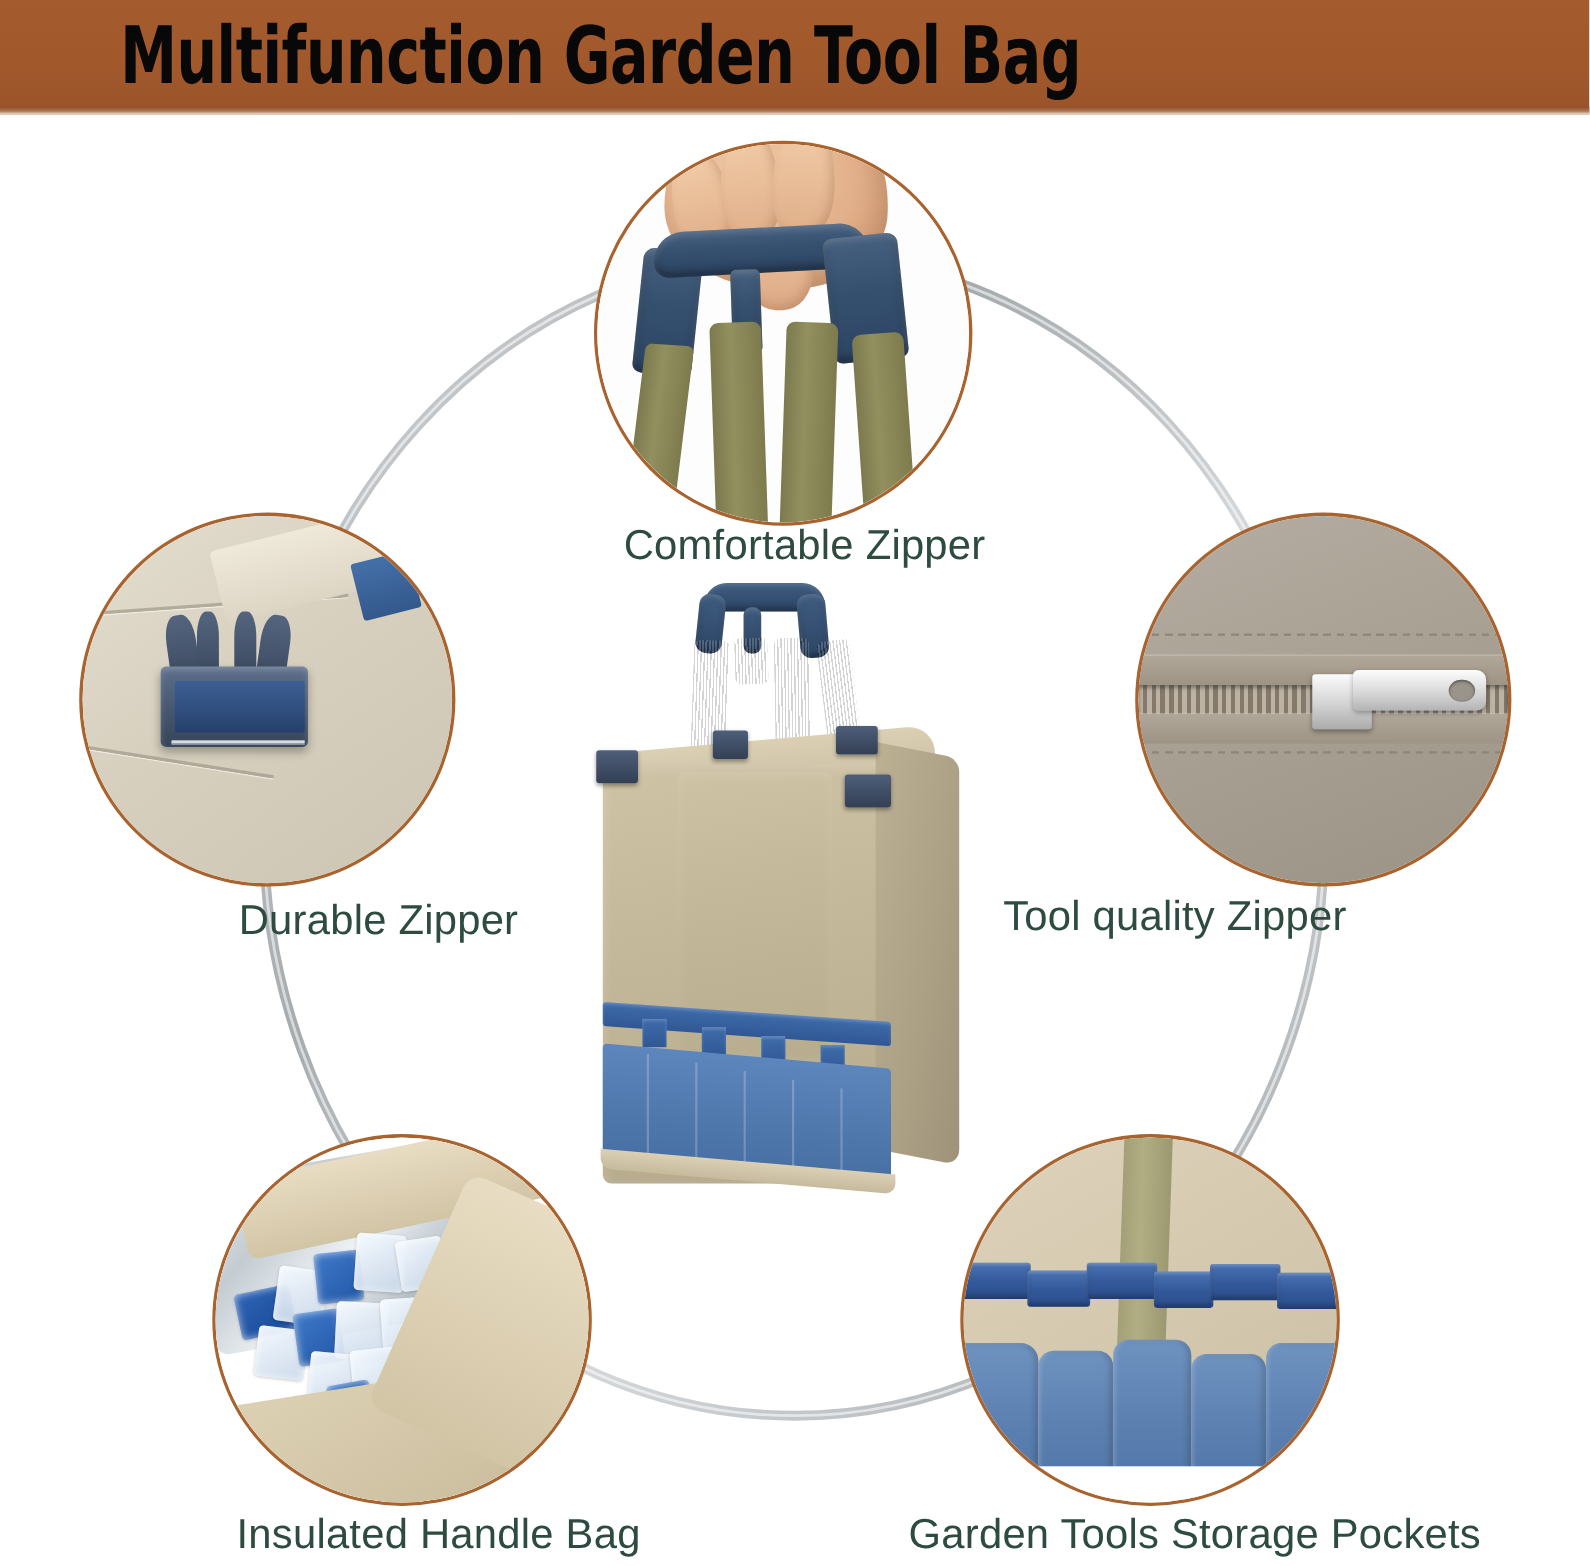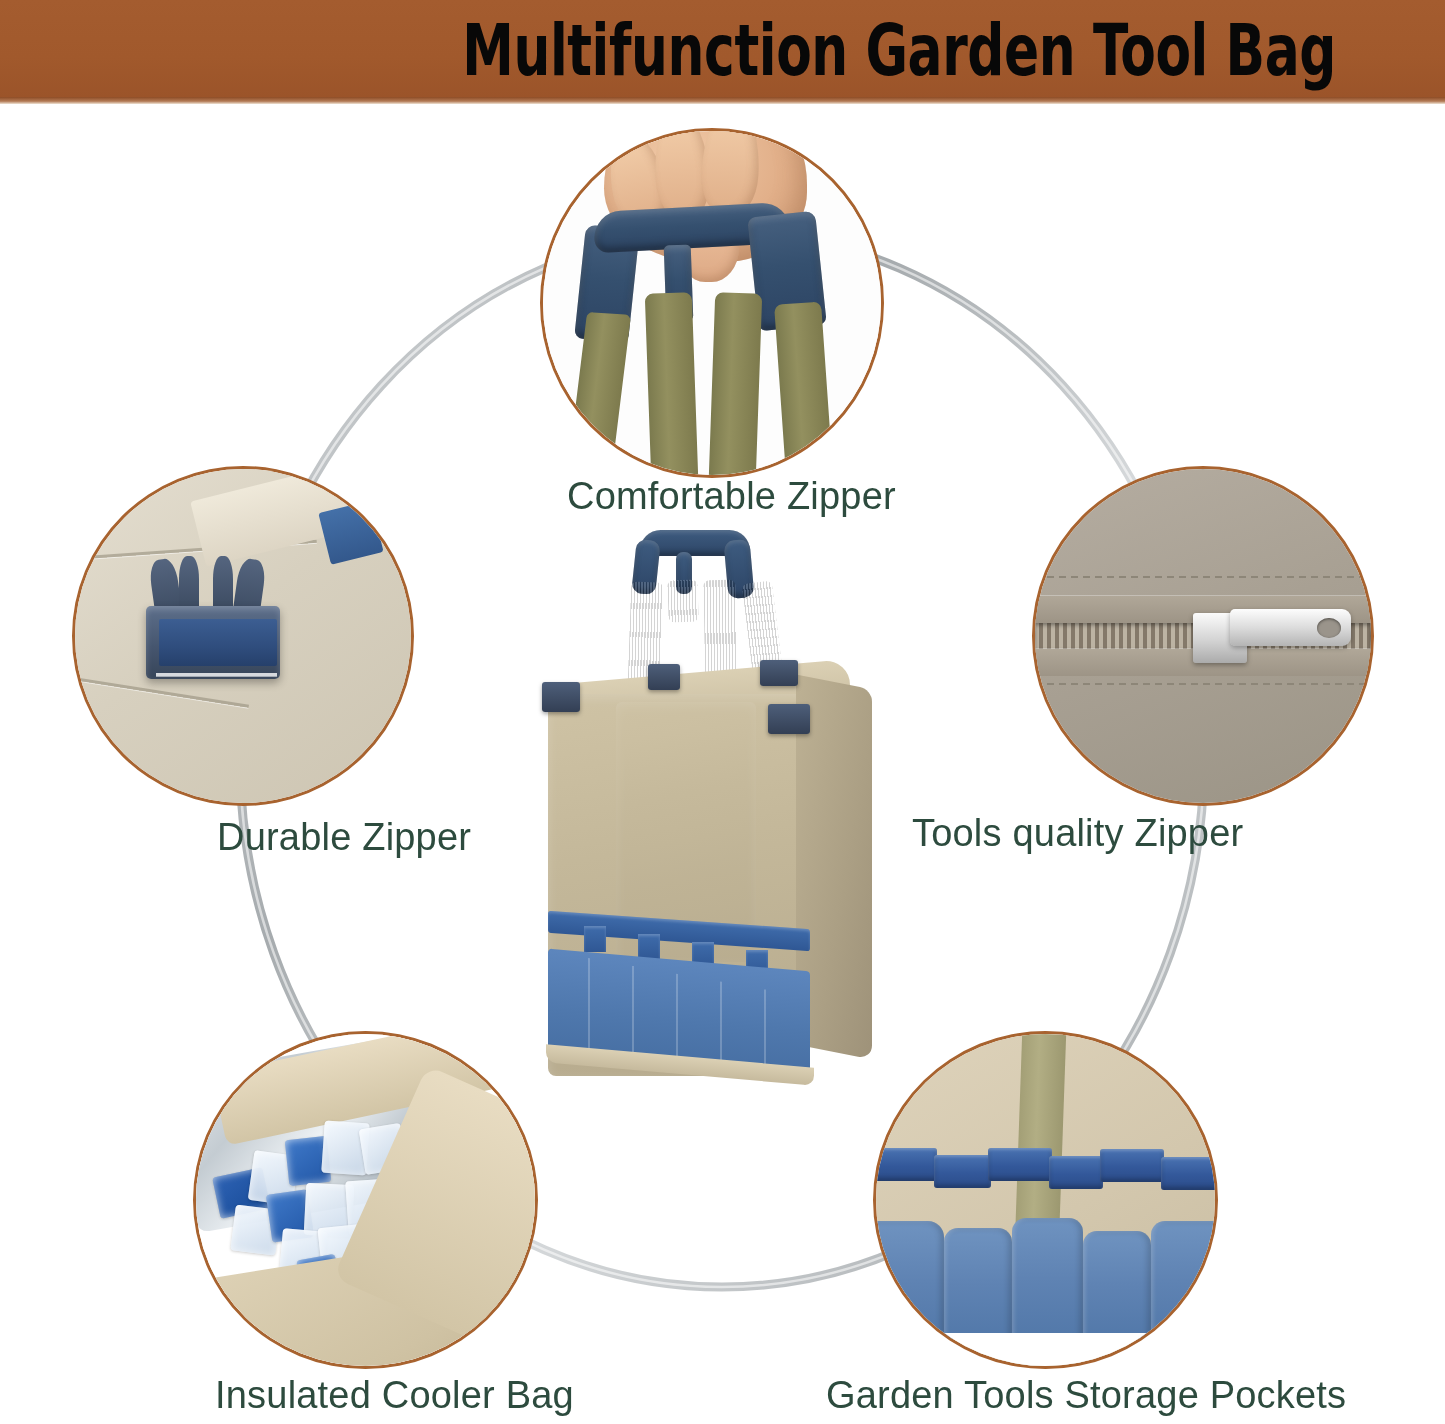--- a/index.html
+++ b/index.html
@@ -6,21 +6,21 @@
   body{
     width:1445px;height:1424px;position:relative;overflow:hidden;
     font-family:"Liberation Sans","DejaVu Sans",sans-serif;
     background:#ffffff;
   }
 
   
   .header{
     position:absolute;left:0;top:0;width:1445px;height:104px;
     background:linear-gradient(180deg,#a45c2f 0%,#a1592c 55%,#9a5329 100%);
-    display:flex;align-items:center;justify-content:flex-end;
+    display:flex;align-items:center;justify-content:flex-start;
     box-sizing:border-box;
   }
   .header:after{
     content:"";position:absolute;left:0;bottom:0;width:100%;height:7px;
     background:linear-gradient(180deg,#8d4c25,#b37a55 60%,#efe3d4);
   }
   .header-title{
     font-family:"Liberation Sans Narrow","DejaVu Sans Condensed","Liberation Sans",sans-serif;
     font-weight:700;font-size:72px;letter-spacing:-0.5px;color:#080808;
     transform:scaleX(.80);transform-origin:center;white-space:nowrap;
@@ -283,21 +283,21 @@
   <div class="fill zp-fabric canvas-tex"></div>
   <div class="zp-stitch" style="left:0;top:32%;width:100%;"></div>
   <div class="zp-tape" style="left:0;top:38%;width:100%;height:8%;"></div>
   <div class="zp-teeth" style="left:0;top:46%;width:100%;height:8%;"></div>
   <div class="zp-tape" style="left:0;top:54%;width:100%;height:8%;"></div>
   <div class="zp-stitch" style="left:0;top:64%;width:100%;"></div>
   <div class="zp-slider" style="left:47%;top:43%;width:16%;height:15%;"></div>
   <div class="zp-pull" style="left:58%;top:42%;width:36%;height:11%;"></div>
   <div class="zp-hole" style="left:84%;top:44.5%;width:7%;height:6%;"></div>
 </div>
-<div class="caption" id="cap-zipper">Tools quality Zipper</div>
+<div class="caption" id="cap-zipper">Tool quality Zipper</div>
 
 <div class="bubble" id="bubble-cooler">
   <div class="fill cl-bg"></div>
   <div class="cl-foil" style="left:-4%;top:6%;width:72%;height:48%;border-radius:12px;transform:rotate(-10deg);"></div>
   <div class="cl-lip" style="left:6%;top:2%;width:92%;height:22%;transform:rotate(-12deg);border-radius:10px;"></div>
   <div class="cl-ice-area" style="left:4%;top:22%;width:88%;height:58%;">
     <div class="ice b" style="left:2%;top:34%;width:17%;height:22%;transform:rotate(-12deg);"></div>
     <div class="ice w" style="left:14%;top:24%;width:15%;height:26%;transform:rotate(8deg);"></div>
     <div class="ice b2" style="left:26%;top:16%;width:14%;height:24%;transform:rotate(-6deg);"></div>
     <div class="ice w" style="left:38%;top:8%;width:15%;height:27%;transform:rotate(4deg);"></div>
@@ -312,21 +312,21 @@
     <div class="ice b" style="left:59%;top:36%;width:14%;height:26%;transform:rotate(9deg);"></div>
     <div class="ice w" style="left:71%;top:40%;width:15%;height:25%;transform:rotate(-7deg);"></div>
     <div class="ice w" style="left:24%;top:64%;width:15%;height:24%;transform:rotate(5deg);"></div>
     <div class="ice w" style="left:37%;top:62%;width:15%;height:26%;transform:rotate(-6deg);"></div>
     <div class="ice b" style="left:50%;top:66%;width:14%;height:22%;transform:rotate(8deg);"></div>
     <div class="ice b2" style="left:30%;top:78%;width:13%;height:18%;transform:rotate(-10deg);"></div>
   </div>
   <div class="cl-shell canvas-tex" style="left:-6%;top:66%;width:118%;height:48%;transform:rotate(-9deg);border-radius:14px;"></div>
   <div class="cl-lip" style="left:52%;top:18%;width:56%;height:70%;transform:rotate(24deg);border-radius:16px;"></div>
 </div>
-<div class="caption" id="cap-cooler">Insulated Cooler Bag</div>
+<div class="caption" id="cap-cooler">Insulated Handle Bag</div>
 
 <div class="bubble" id="bubble-pockets">
   <div class="fill pk-bg canvas-tex"></div>
   <div class="pk-webbing webbing-tex" style="left:42%;top:0;width:13%;height:72%;transform:rotate(2deg);"></div>
 
   <div class="pk-elastic" style="left:0;top:33%;width:100%;height:16%;">
     <div class="pk-loop" style="left:-2%;top:8%;width:20%;height:62%;"></div>
     <div class="pk-loop" style="left:17%;top:22%;width:17%;height:62%;"></div>
     <div class="pk-loop" style="left:33%;top:8%;width:19%;height:62%;"></div>
     <div class="pk-loop" style="left:51%;top:24%;width:16%;height:62%;"></div>

